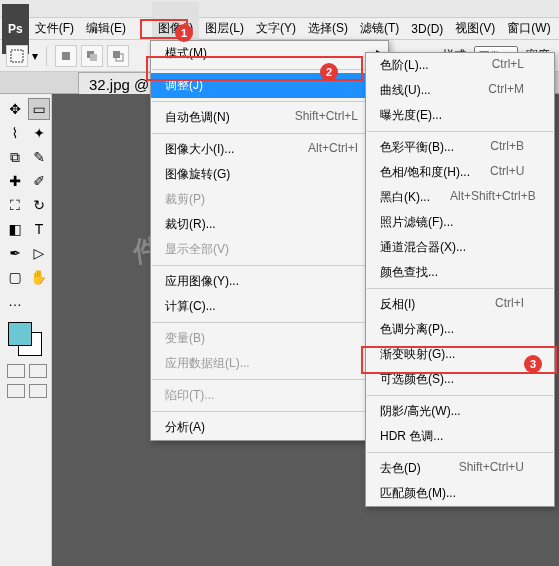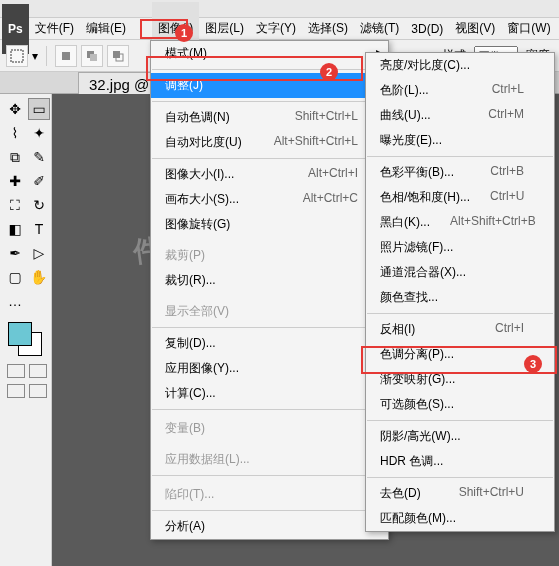--- a/index.html
+++ b/index.html
@@ -29,21 +29,21 @@
 .tools .swatch .fg { position: absolute; top: 0; left: 4px; width: 24px; height: 24px; background: #6cc7d4; border: 1px solid #000; }
 .tools .swatch .bg { position: absolute; top: 10px; left: 14px; width: 24px; height: 24px; background: #fff; border: 1px solid #000; }
 .tools .mini { grid-column: 1 / 3; display: flex; gap: 4px; justify-content: center; margin-top: 4px; }
 .tools .mini div { width: 18px; height: 14px; border: 1px solid #888; }
 
 .canvas { flex: 1; background: #5a5a5a; position: relative; }
 .watermark { position: absolute; top: 120px; left: 80px; font-size: 28px; color: #888; font-weight: bold; transform: rotate(-8deg); pointer-events: none; }
 
 .menu { position: absolute; background: #f4f4f4; border: 1px solid #999; box-shadow: 2px 2px 6px rgba(0,0,0,.3); z-index: 100; }
 .menu .mi { padding: 4px 30px 4px 14px; display: flex; justify-content: space-between; gap: 20px; white-space: nowrap; cursor: pointer; position: relative; }
-.menu .mi.disabled { color: #999; margin-top: 6px; }
+.menu .mi.disabled { color: #999; }
 .menu .mi.highlight { background: #1e90ff; color: #fff; text-align: center; }
 .menu .mi .arrow { position: absolute; right: 6px; }
 .menu .sep { height: 1px; background: #ccc; margin: 3px 1px; }
 .menu .sc { color: #666; font-size: 12px; }
 
 .menu1 { top: 40px; left: 150px; width: 239px; }
 .menu2 { top: 52px; left: 365px; width: 190px; }
 
 .annot { position: absolute; width: 18px; height: 18px; border-radius: 50%; background: #e53935; color: #fff; font-size: 11px; font-weight: bold; display: flex; align-items: center; justify-content: center; z-index: 200; pointer-events: none; }
 .a1 { top: 24px; left: 175px; }
@@ -155,51 +155,40 @@
   <div class="sep"></div>
   <div class="mi highlight">
       <span>调整(J)</span>
       <span class="arrow">▸</span>
     </div>
   <div class="sep"></div>
   <div class="mi">
       <span>自动色调(N)</span>
       <span class="sc">Shift+Ctrl+L</span>
     </div>
-  <div class="mi">
-      <span>自动对比度(U)</span>
-      <span class="sc">Alt+Shift+Ctrl+L</span>
-    </div>
   <div class="sep"></div>
   <div class="mi">
       <span>图像大小(I)...</span>
       <span class="sc">Alt+Ctrl+I</span>
     </div>
   <div class="mi">
-      <span>画布大小(S)...</span>
-      <span class="sc">Alt+Ctrl+C</span>
-    </div>
-  <div class="mi">
       <span>图像旋转(G)</span>
       <span class="arrow">▸</span>
     </div>
   <div class="mi disabled">
       <span>裁剪(P)</span>
     </div>
   <div class="mi">
       <span>裁切(R)...</span>
     </div>
   <div class="mi disabled">
       <span>显示全部(V)</span>
     </div>
   <div class="sep"></div>
   <div class="mi">
-      <span>复制(D)...</span>
-    </div>
-  <div class="mi">
       <span>应用图像(Y)...</span>
     </div>
   <div class="mi">
       <span>计算(C)...</span>
     </div>
   <div class="sep"></div>
   <div class="mi disabled">
       <span>变量(B)</span>
       <span class="arrow">▸</span>
     </div>
@@ -211,23 +200,20 @@
       <span>陷印(T)...</span>
     </div>
   <div class="sep"></div>
   <div class="mi">
       <span>分析(A)</span>
       <span class="arrow">▸</span>
     </div>
 </div>
 
 <div class="menu menu2">
-  <div class="mi">
-      <span>亮度/对比度(C)...</span>
-    </div>
   <div class="mi">
       <span>色阶(L)...</span>
       <span class="sc">Ctrl+L</span>
     </div>
   <div class="mi">
       <span>曲线(U)...</span>
       <span class="sc">Ctrl+M</span>
     </div>
   <div class="mi">
       <span>曝光度(E)...</span>

